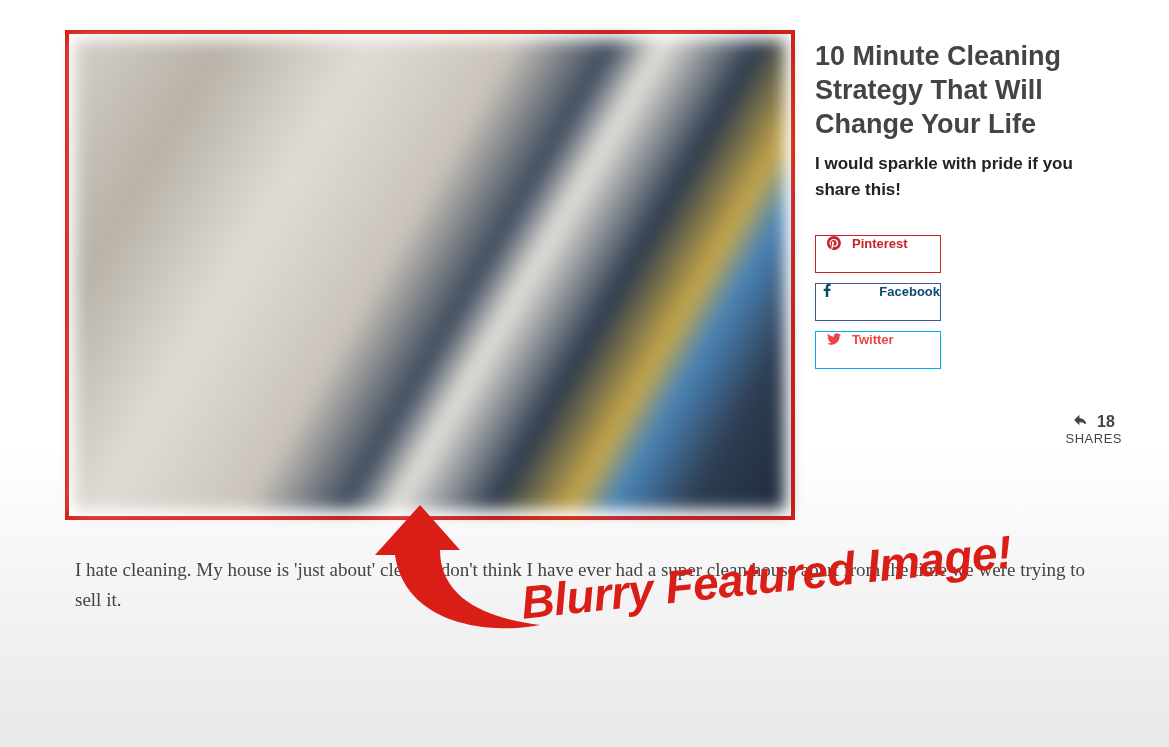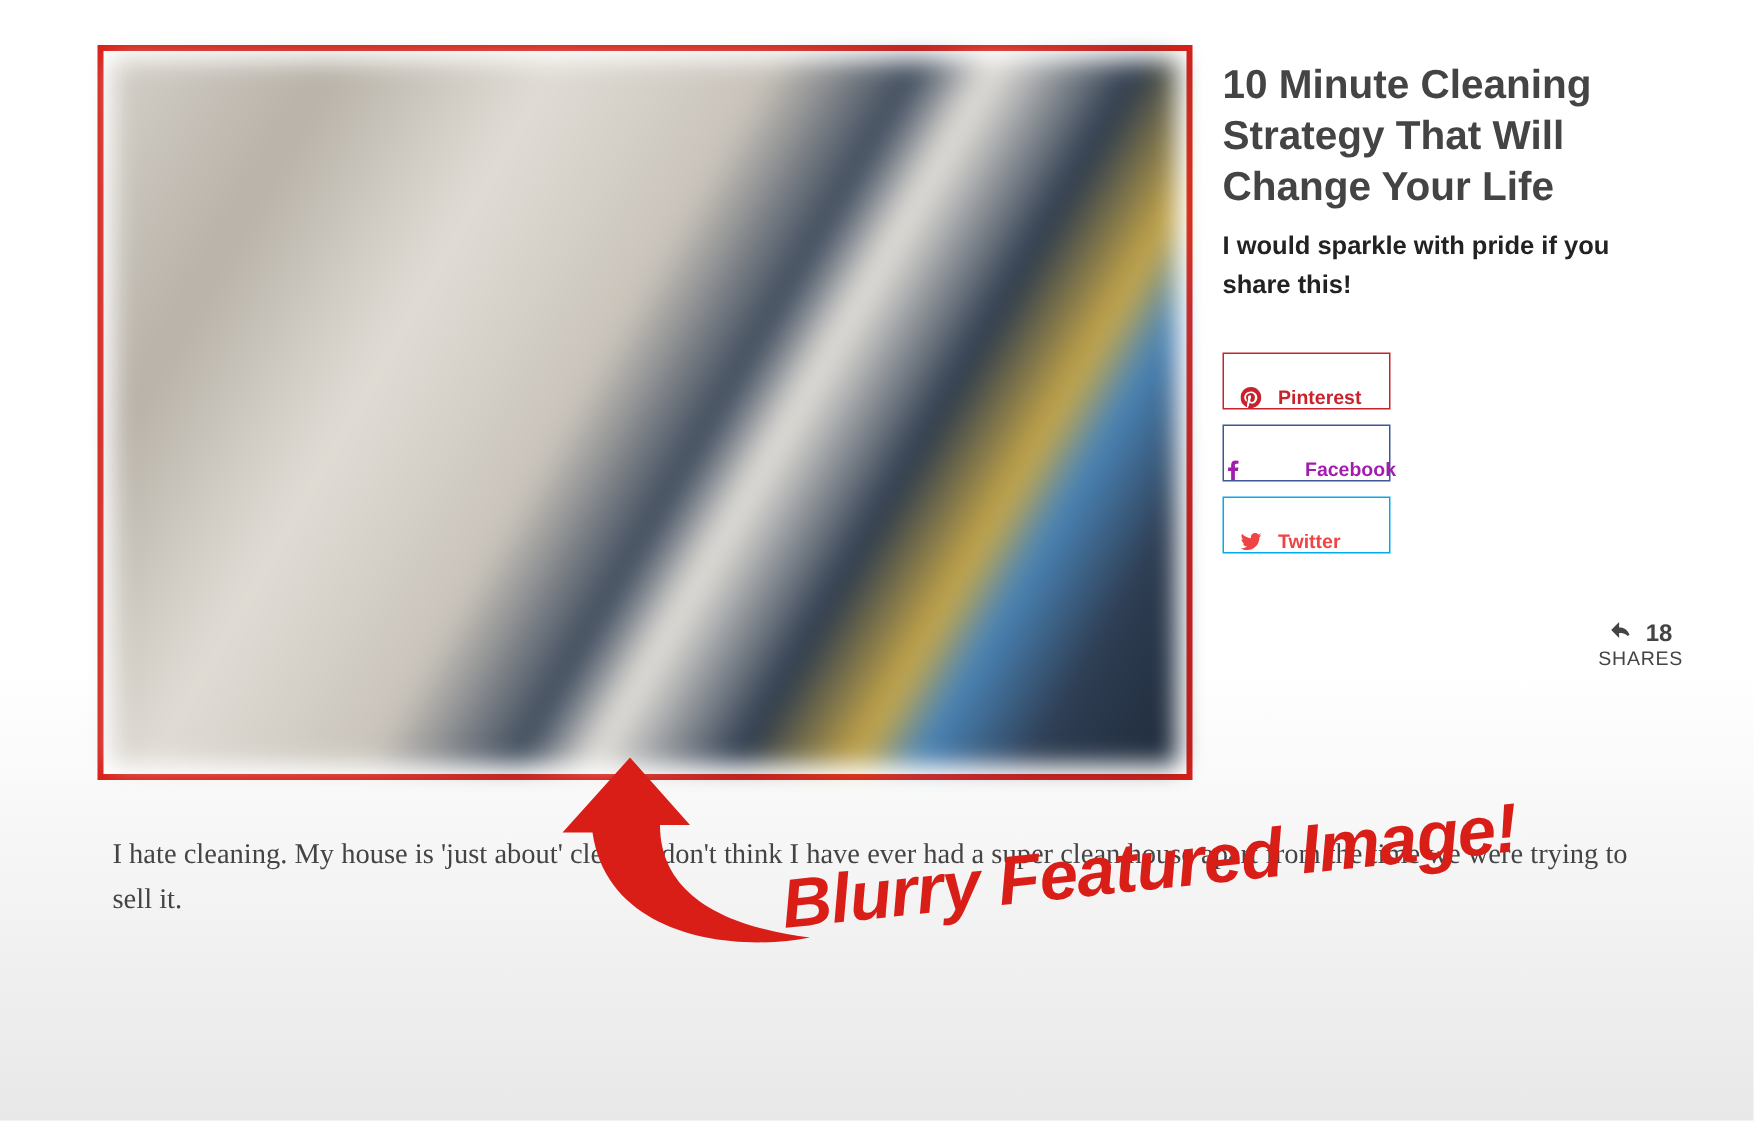--- a/index.html
+++ b/index.html
@@ -56,43 +56,43 @@
   line-height: 1.5;
   margin-bottom: 33px;
 }
 .share-buttons {
   display: flex;
   flex-direction: column;
   gap: 10px;
 }
 .share-btn {
   display: flex;
-  align-items: flex-end;
+  align-items: flex-start;
   border: 1.5px solid;
-  width: 112px;
+  width: 126px;
   height: 38px;
   background: #fff;
   cursor: pointer;
   font-family: 'Segoe UI', Arial, sans-serif;
 }
 .share-btn .icon {
   width: 36px;
   display: flex;
   align-items: center;
   justify-content: center;
   font-size: 15px;
 }
 .share-btn .label {
   font-size: 13px;
   font-weight: 700;
   flex: 1;
   text-align: left;
 }
 .share-pinterest { border-color: #c8232c; color: #c8232c; }
-.share-facebook { border-color: #3b5998; color: #a21caf; gap: 41px; }
+.share-facebook { border-color: #3b5998; color: #0c4a6e; gap: 41px; }
 .share-twitter { border-color: #00aced; color: #ef4444; }
 .share-email { border-color: #27ae60; color: #27ae60; }
 .shares-count {
   position: absolute;
   right: 47px;
   top: 400px;
   text-align: center;
   font-family: 'Segoe UI', Arial, sans-serif;
   color: #444;
   margin-top: 11px;

